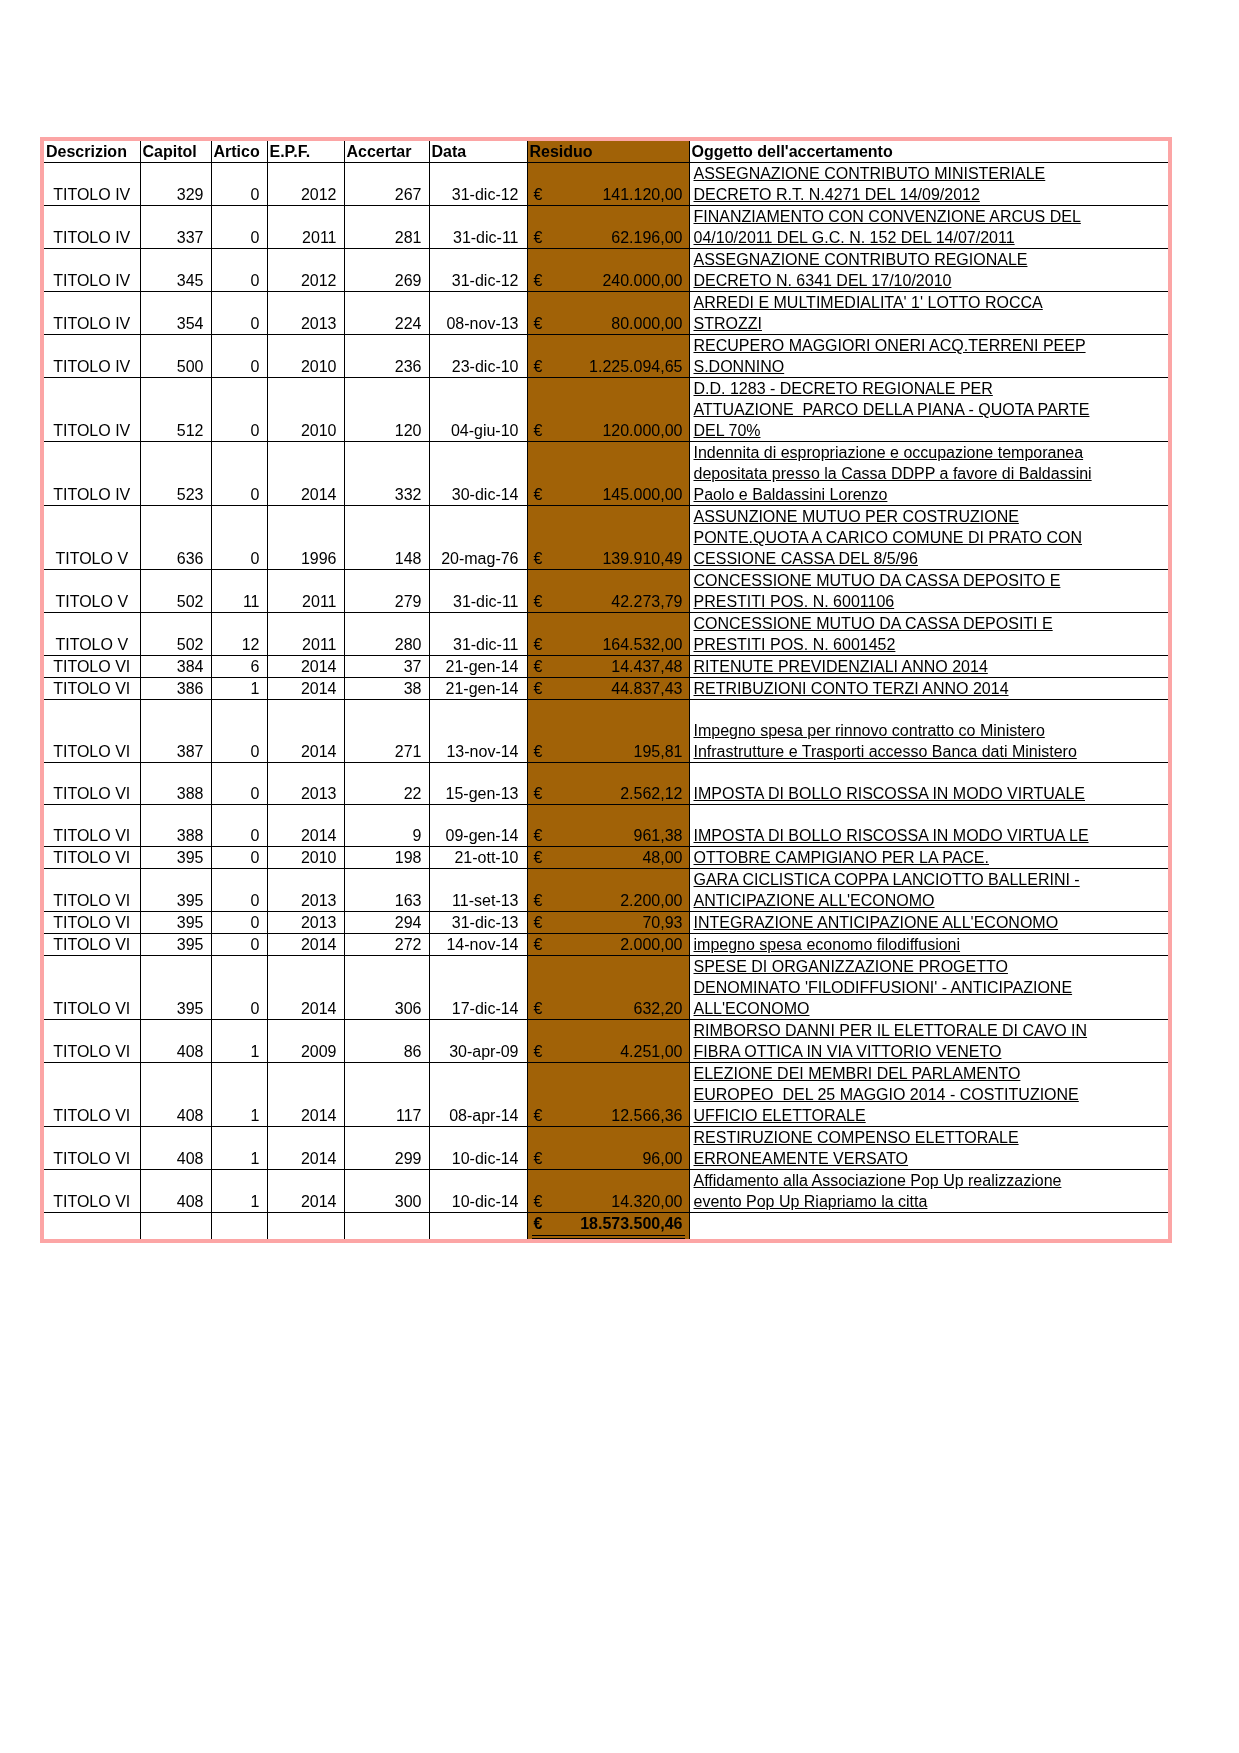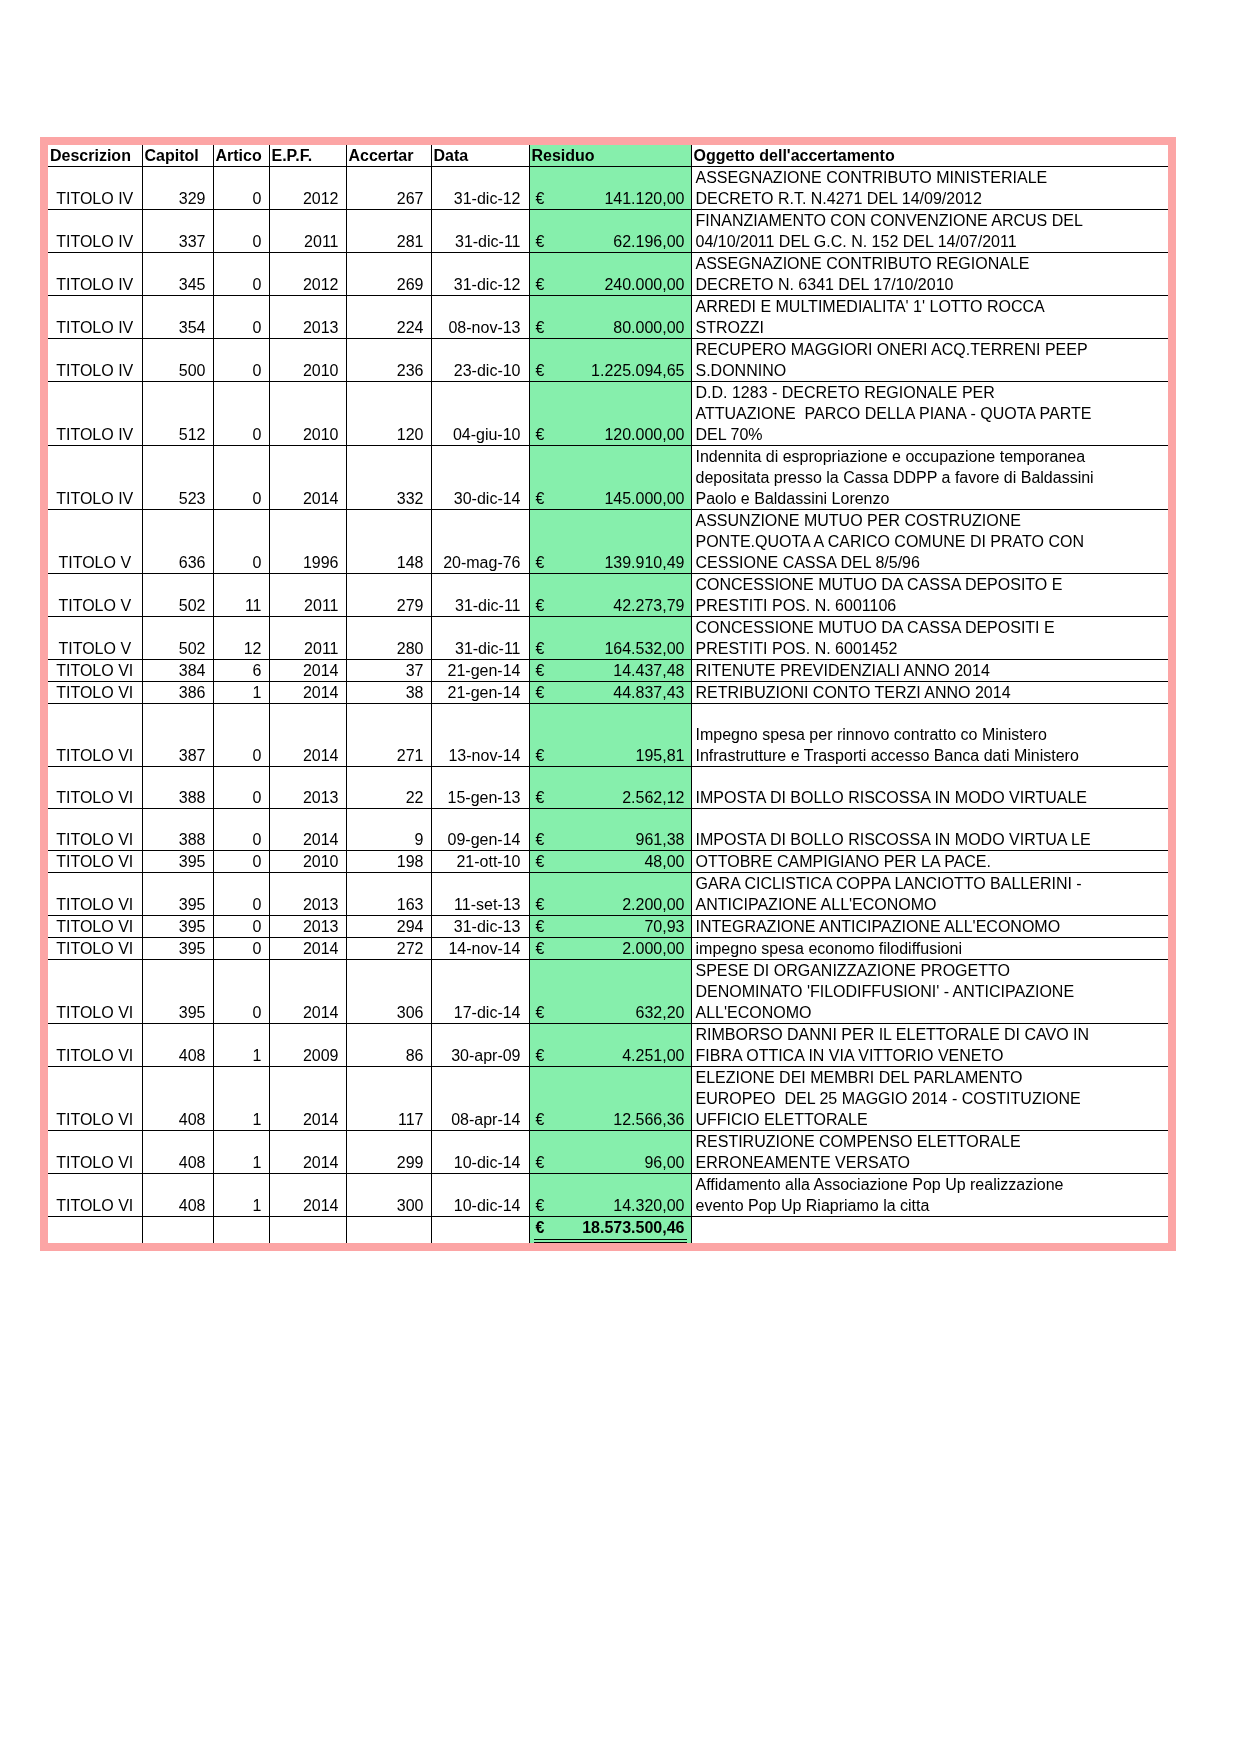--- a/index.html
+++ b/index.html
@@ -4,41 +4,41 @@
 <style>
   html,body{margin:0;padding:0;}
   body{
     width:1239px;height:1753px;background:#ffffff;position:relative;
     font-family:"Liberation Sans",sans-serif;color:#000;
   }
   #grid{
     position:absolute;left:40px;top:137px;
     border-collapse:collapse;table-layout:fixed;
     font:16px/21px "Liberation Sans",sans-serif;
-    border:8px solid #fca5a5;
+    border:4px solid #fca5a5;
   }
   #grid th,#grid td{
     border:1.5px solid #000;
     vertical-align:bottom;
     padding:0 4px;
     overflow:hidden;
   }
   #grid thead tr{height:22px;}
   #grid thead th{
     text-align:left;font-weight:bold;white-space:nowrap;padding:0 2px;
   }
   .desc{text-align:center;white-space:nowrap;}
   .num{text-align:right;padding-right:7px !important;}
   .date{text-align:right;padding-right:8px !important;white-space:nowrap;}
-  .residuo{background:#86efac;}
+  .residuo{background:#a16207;}
   .money{display:flex;justify-content:space-between;align-items:baseline;}
   .money .cur{padding-left:2px;}
   .money .amt{padding-right:2px;}
   .oggetto{padding-left:4px !important;}
-  .oggetto .wrap{white-space:pre-wrap;width:450px;}
+  .oggetto .wrap{white-space:pre-wrap;width:450px;text-decoration:underline;}
   
   #grid tbody.data tr{height:21px;}
   #grid tbody.data tr:nth-child(1),#grid tbody.data tr:nth-child(2),
   #grid tbody.data tr:nth-child(3),#grid tbody.data tr:nth-child(4),
   #grid tbody.data tr:nth-child(5),#grid tbody.data tr:nth-child(9),
   #grid tbody.data tr:nth-child(10),#grid tbody.data tr:nth-child(14),
   #grid tbody.data tr:nth-child(15),#grid tbody.data tr:nth-child(17),
   #grid tbody.data tr:nth-child(21),#grid tbody.data tr:nth-child(23),
   #grid tbody.data tr:nth-child(24){height:42px;}
   #grid tbody.data tr:nth-child(6),#grid tbody.data tr:nth-child(7),

